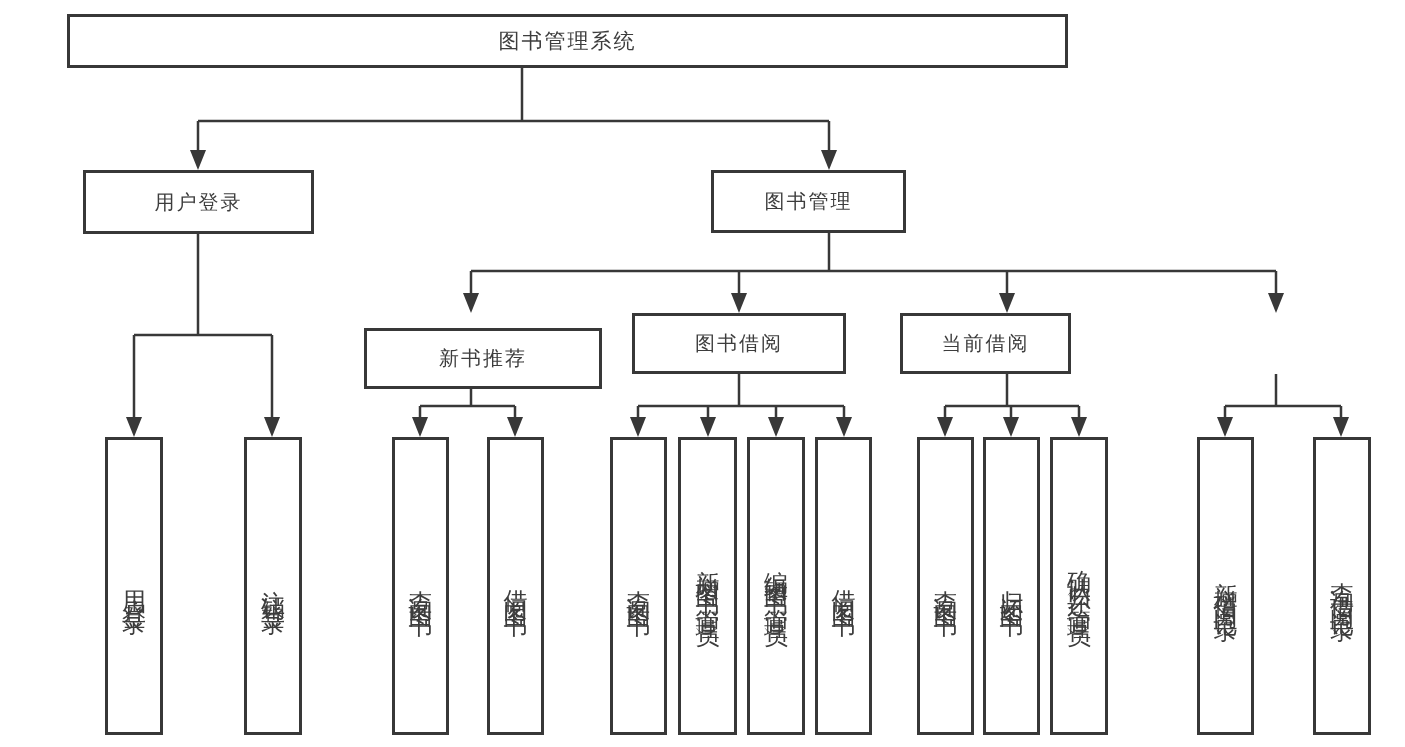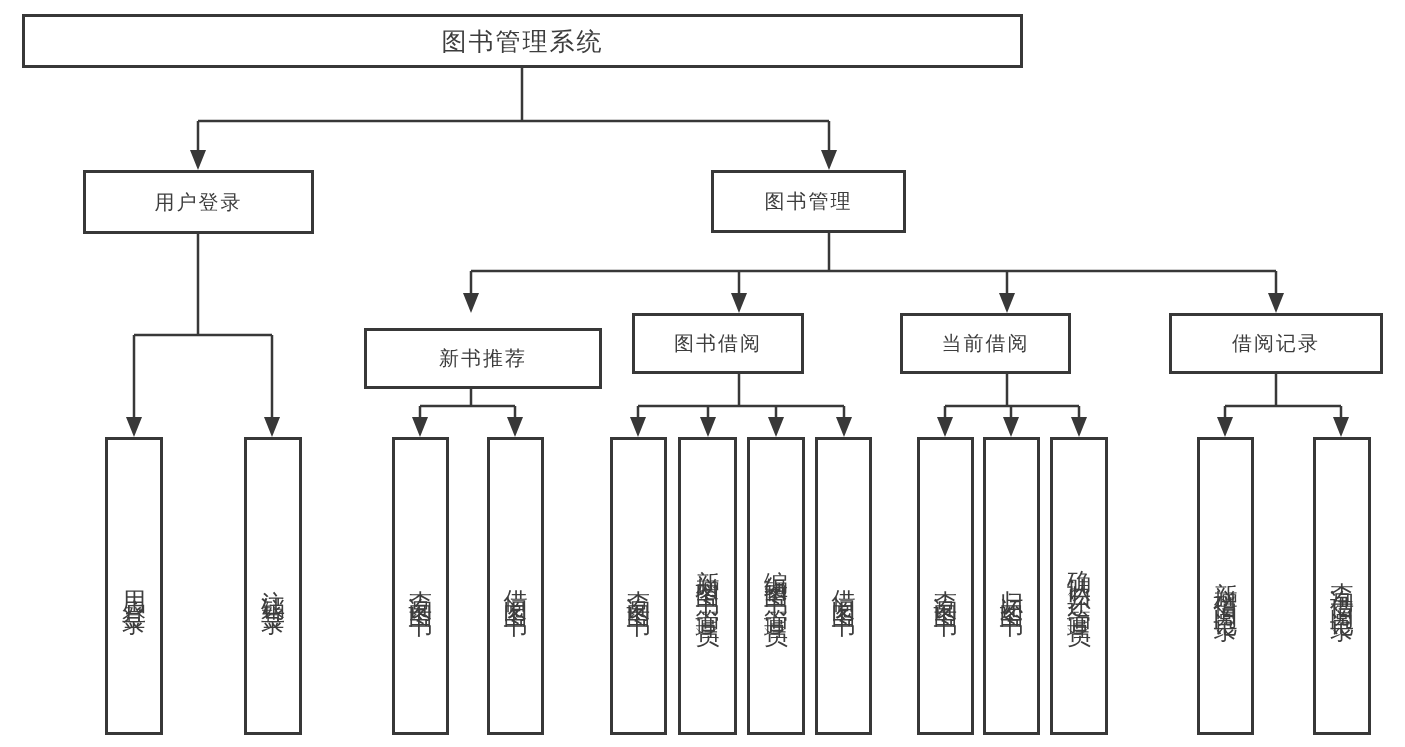--- a/index.html
+++ b/index.html
@@ -7,21 +7,21 @@
     position:relative;width:1405px;height:747px;background:#ffffff;
     font-family:"Liberation Sans",sans-serif;overflow:hidden;
   }
   .connectors{position:absolute;left:0;top:0;}
   .box{
     position:absolute;background:#ffffff;border:3px solid #383838;
     box-sizing:border-box;display:flex;align-items:center;justify-content:center;
     color:#3d3d3d;
   }
   .hbox{font-size:20px;letter-spacing:2px;white-space:nowrap;}
-  .root{font-size:25px;}
+  .root{font-size:21px;margin-left:45px;}
   .leaf{padding:4px 0;}
   .leaf .vtxt{
     writing-mode:vertical-lr;text-orientation:mixed;
     font-size:24px;letter-spacing:0.32em;line-height:1;
   }
   .watermark{
     position:absolute;right:4px;bottom:4px;font-size:21px;
     color:#c8bfbf;letter-spacing:1px;white-space:nowrap;
   }
 </style>
@@ -62,23 +62,22 @@
       <path d="M1333,417 H1349 L1341,437 Z"></path>
     </g>
   </svg>
 
   <div class="box hbox root" style="left:22px;top:14px;width:1001px;height:54px">图书管理系统</div>
 
   <div class="box hbox" style="left:83px;top:170px;width:231px;height:64px">用户登录</div>
   <div class="box hbox" style="left:711px;top:170px;width:195px;height:63px">图书管理</div>
 
   <div class="box hbox" style="left:364px;top:328px;width:238px;height:61px">新书推荐</div>
-  <div class="box hbox" style="left:632px;top:313px;width:172px;height:61px">图书借阅</div>
+  <div class="box hbox" style="left:632px;top:313px;width:214px;height:61px">图书借阅</div>
   <div class="box hbox" style="left:900px;top:313px;width:171px;height:61px">当前借阅</div>
-  <div class="box hbox" style="left:1169px;top:313px;width:214px;height:61px">借阅记录</div>
 
   <div class="box leaf" style="left:105px;top:437px;width:58px;height:298px">
     <span class="vtxt">用户登录</span>
   </div>
   <div class="box leaf" style="left:244px;top:437px;width:58px;height:298px">
     <span class="vtxt">注销登录</span>
   </div>
 
   <div class="box leaf" style="left:392px;top:437px;width:57px;height:298px">
     <span class="vtxt">查询图书</span>

